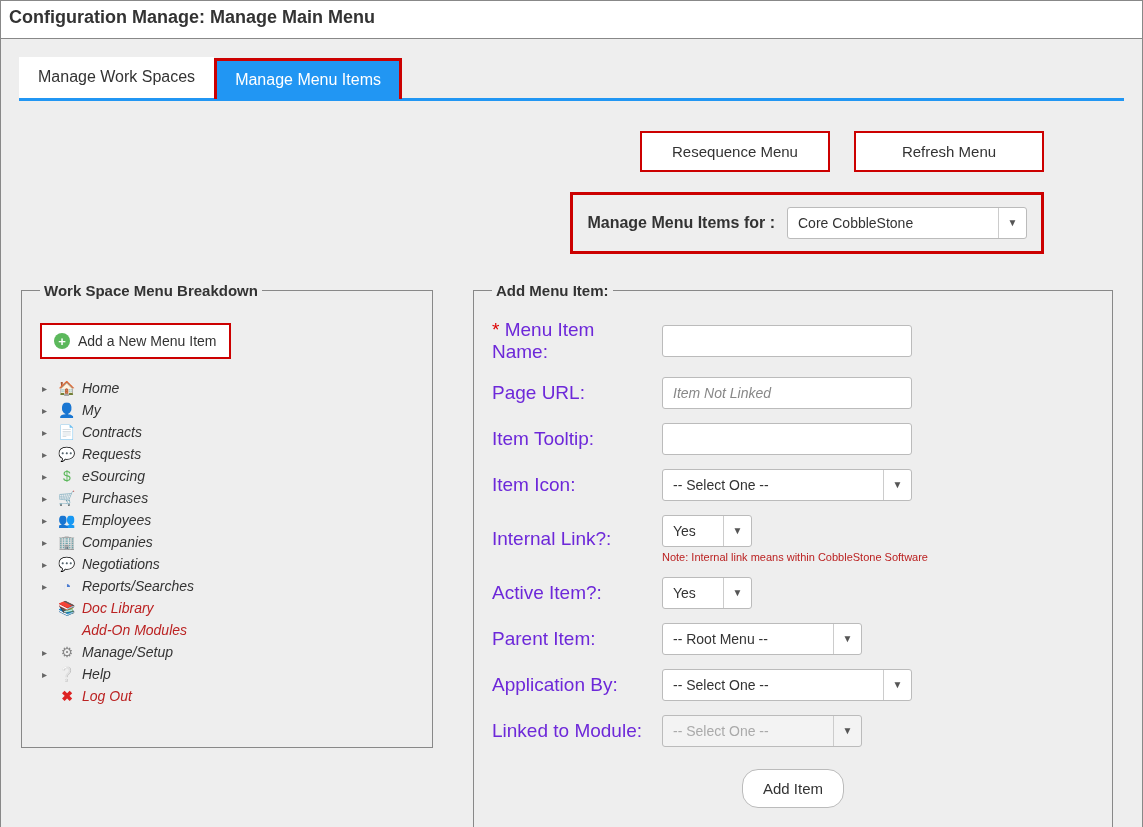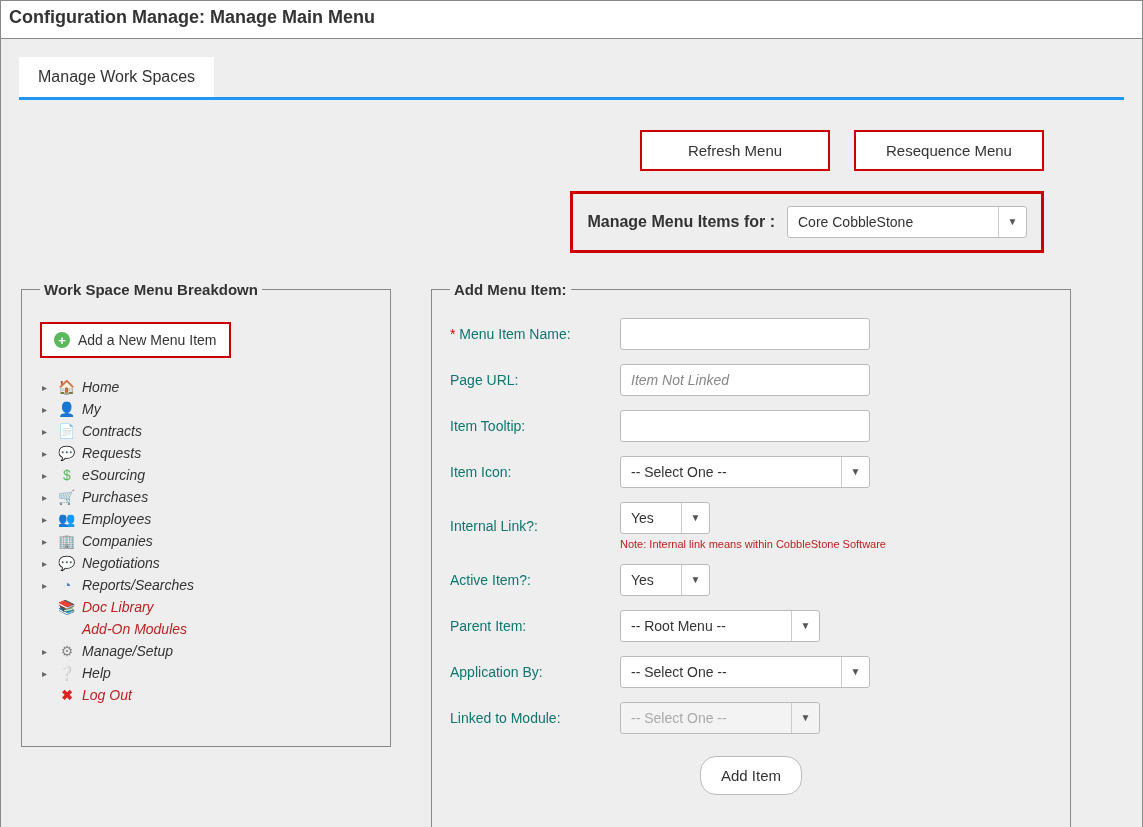--- a/index.html
+++ b/index.html
@@ -119,21 +119,21 @@
     flex: 0 0 auto;
     margin: 0;
     padding: 20px 18px 40px 18px;
   }
   fieldset.panel > legend {
     font-weight: bold;
     font-size: 15px;
     padding: 0 4px;
     color: #333;
   }
-  .panel.left  { width: 370px; }
+  .panel.left  { width: 412px; }
   .panel.right { width: 640px; }
 
   .add-new-btn {
     display: inline-flex;
     align-items: center;
     gap: 8px;
     border: 2px solid #c00;
     background: #fff;
     padding: 8px 12px;
     font-size: 14px;
@@ -177,21 +177,21 @@
   .tree > li.red .label { color: #b22; }
   .tree > li .label { cursor: pointer; font-style: italic; }
 
   .form-grid {
     display: grid;
     grid-template-columns: 160px 1fr;
     row-gap: 14px;
     column-gap: 10px;
     align-items: center;
   }
-  .form-grid .lbl { color: #0f766e; font-size: 14px; }
+  .form-grid .lbl { color: #6d28d9; font-size: 19px; }
   .form-grid .req::before { content: "* "; color: #d00; }
   .text-input {
     width: 250px;
     height: 32px;
     border: 1px solid #bbb;
     border-radius: 3px;
     padding: 0 10px;
     font-size: 14px;
     background: #fff;
   }
@@ -233,25 +233,26 @@
 <body>
 
 <div class="page">
 
   <div class="page-title">Configuration Manage: Manage Main Menu</div>
 
   <div class="workarea">
 
     <div class="tab-row">
       <div class="tab">Manage Work Spaces</div>
+      <div class="tab active">Manage Menu Items</div>
     </div>
 
     <div class="actions-bar">
+      <button class="btn-outline">Resequence Menu</button>
       <button class="btn-outline">Refresh Menu</button>
-      <button class="btn-outline">Resequence Menu</button>
     </div>
 
     <div class="selector-row">
       <div class="selector-box">
         <span class="label">Manage Menu Items for :</span>
         <div class="dropdown">
           <span class="val">Core CobbleStone</span>
           <span class="arrow">▼</span>
         </div>
       </div>

